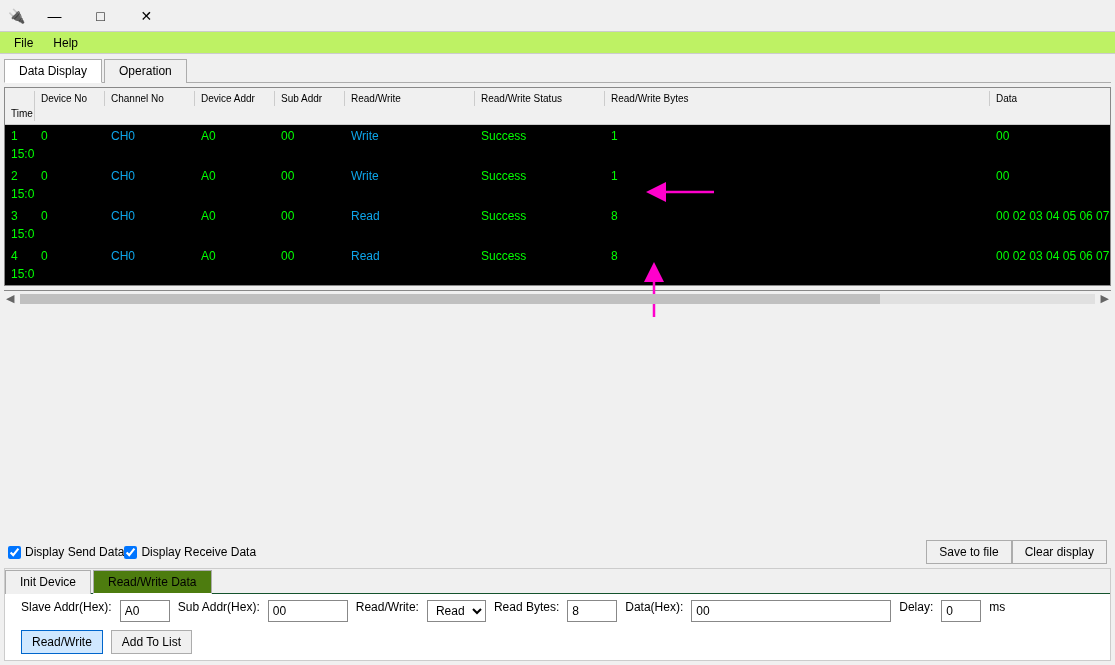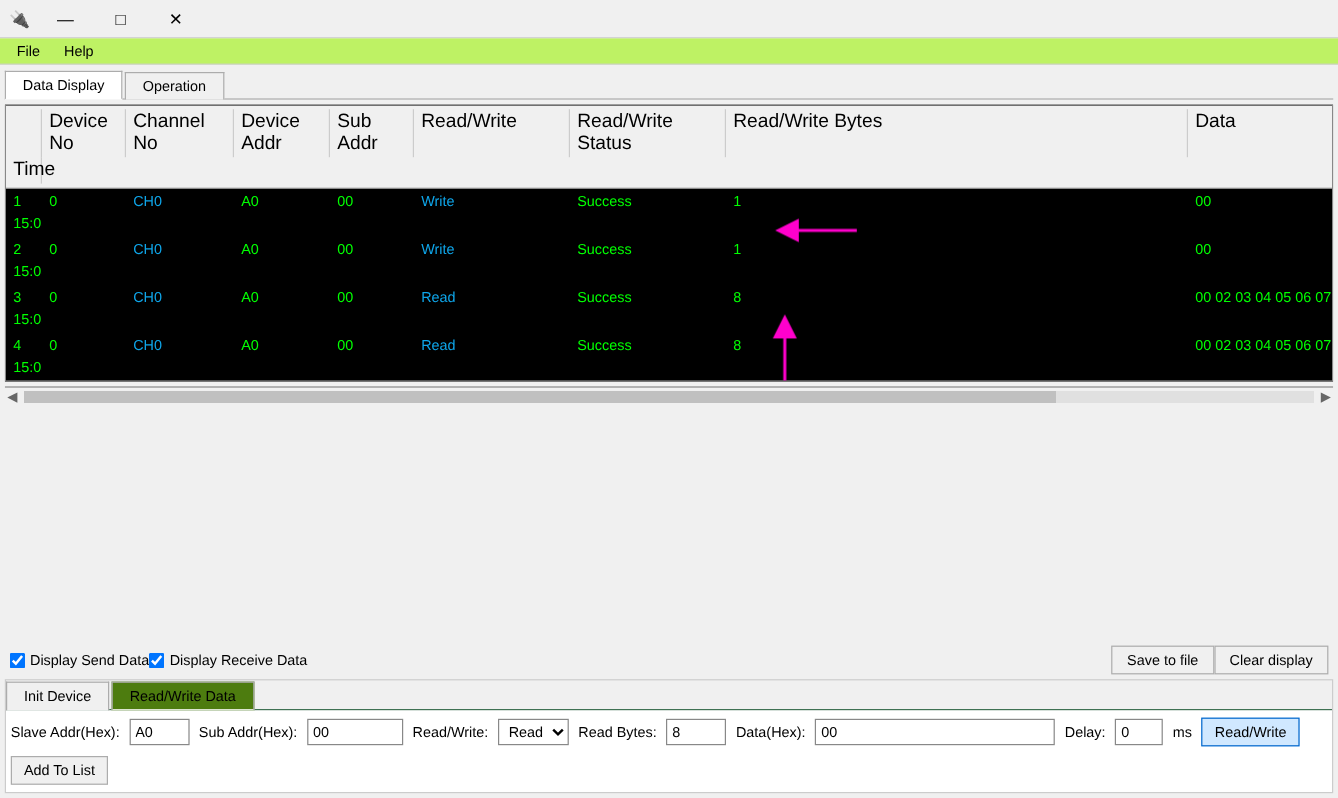--- a/index.html
+++ b/index.html
@@ -42,21 +42,20 @@
     }
 
     
     .main { display: flex; flex-direction: column; height: calc(665px - 54px); background: #f0f0f0; padding: 4px; }
 
     
     .tab-bar {
       display: flex;
       border-bottom: 1px solid #acacac;
       margin-bottom: 4px;
-      align-items: center;
     }
     .tab {
       padding: 4px 14px;
       border: 1px solid #acacac;
       border-bottom: none;
       cursor: pointer;
       background: #f0f0f0;
       font-size: 12px;
       margin-right: 2px;
       position: relative;
@@ -83,21 +82,21 @@
     .table-header {
       display: grid;
       grid-template-columns: 30px 70px 90px 80px 70px 130px 130px 1fr 120px;
       background: #f0f0f0;
       border-bottom: 1px solid #ccc;
       padding: 3px 0;
       flex-shrink: 0;
     }
     .table-header-cell {
       padding: 2px 6px;
-      font-size: 16px;
+      font-size: 10px;
       color: #000;
       border-right: 1px solid #ccc;
     }
 
     
     .table-body {
       flex: 1;
       overflow-y: auto;
       overflow-x: auto;
     }
@@ -174,23 +173,22 @@
       position: relative;
       bottom: -1px;
     }
     .bottom-tab.active {
       background: #4d7c0f;
       border-bottom: 1px solid #fff;
       z-index: 2;
       text-align: right;
     }
     .bottom-content {
-      padding: 6px 4px;
-      display: flex;
-      align-items: center;
+      padding: 6px 16px;
+      display: flex;
       gap: 8px;
       flex-wrap: wrap;
       background: #fff;
     }
     .field-label { font-size: 12px; color: #000; white-space: nowrap; }
     .field-input {
       height: 22px;
       border: 1px solid #888;
       padding: 1px 4px;
       font-size: 12px;

